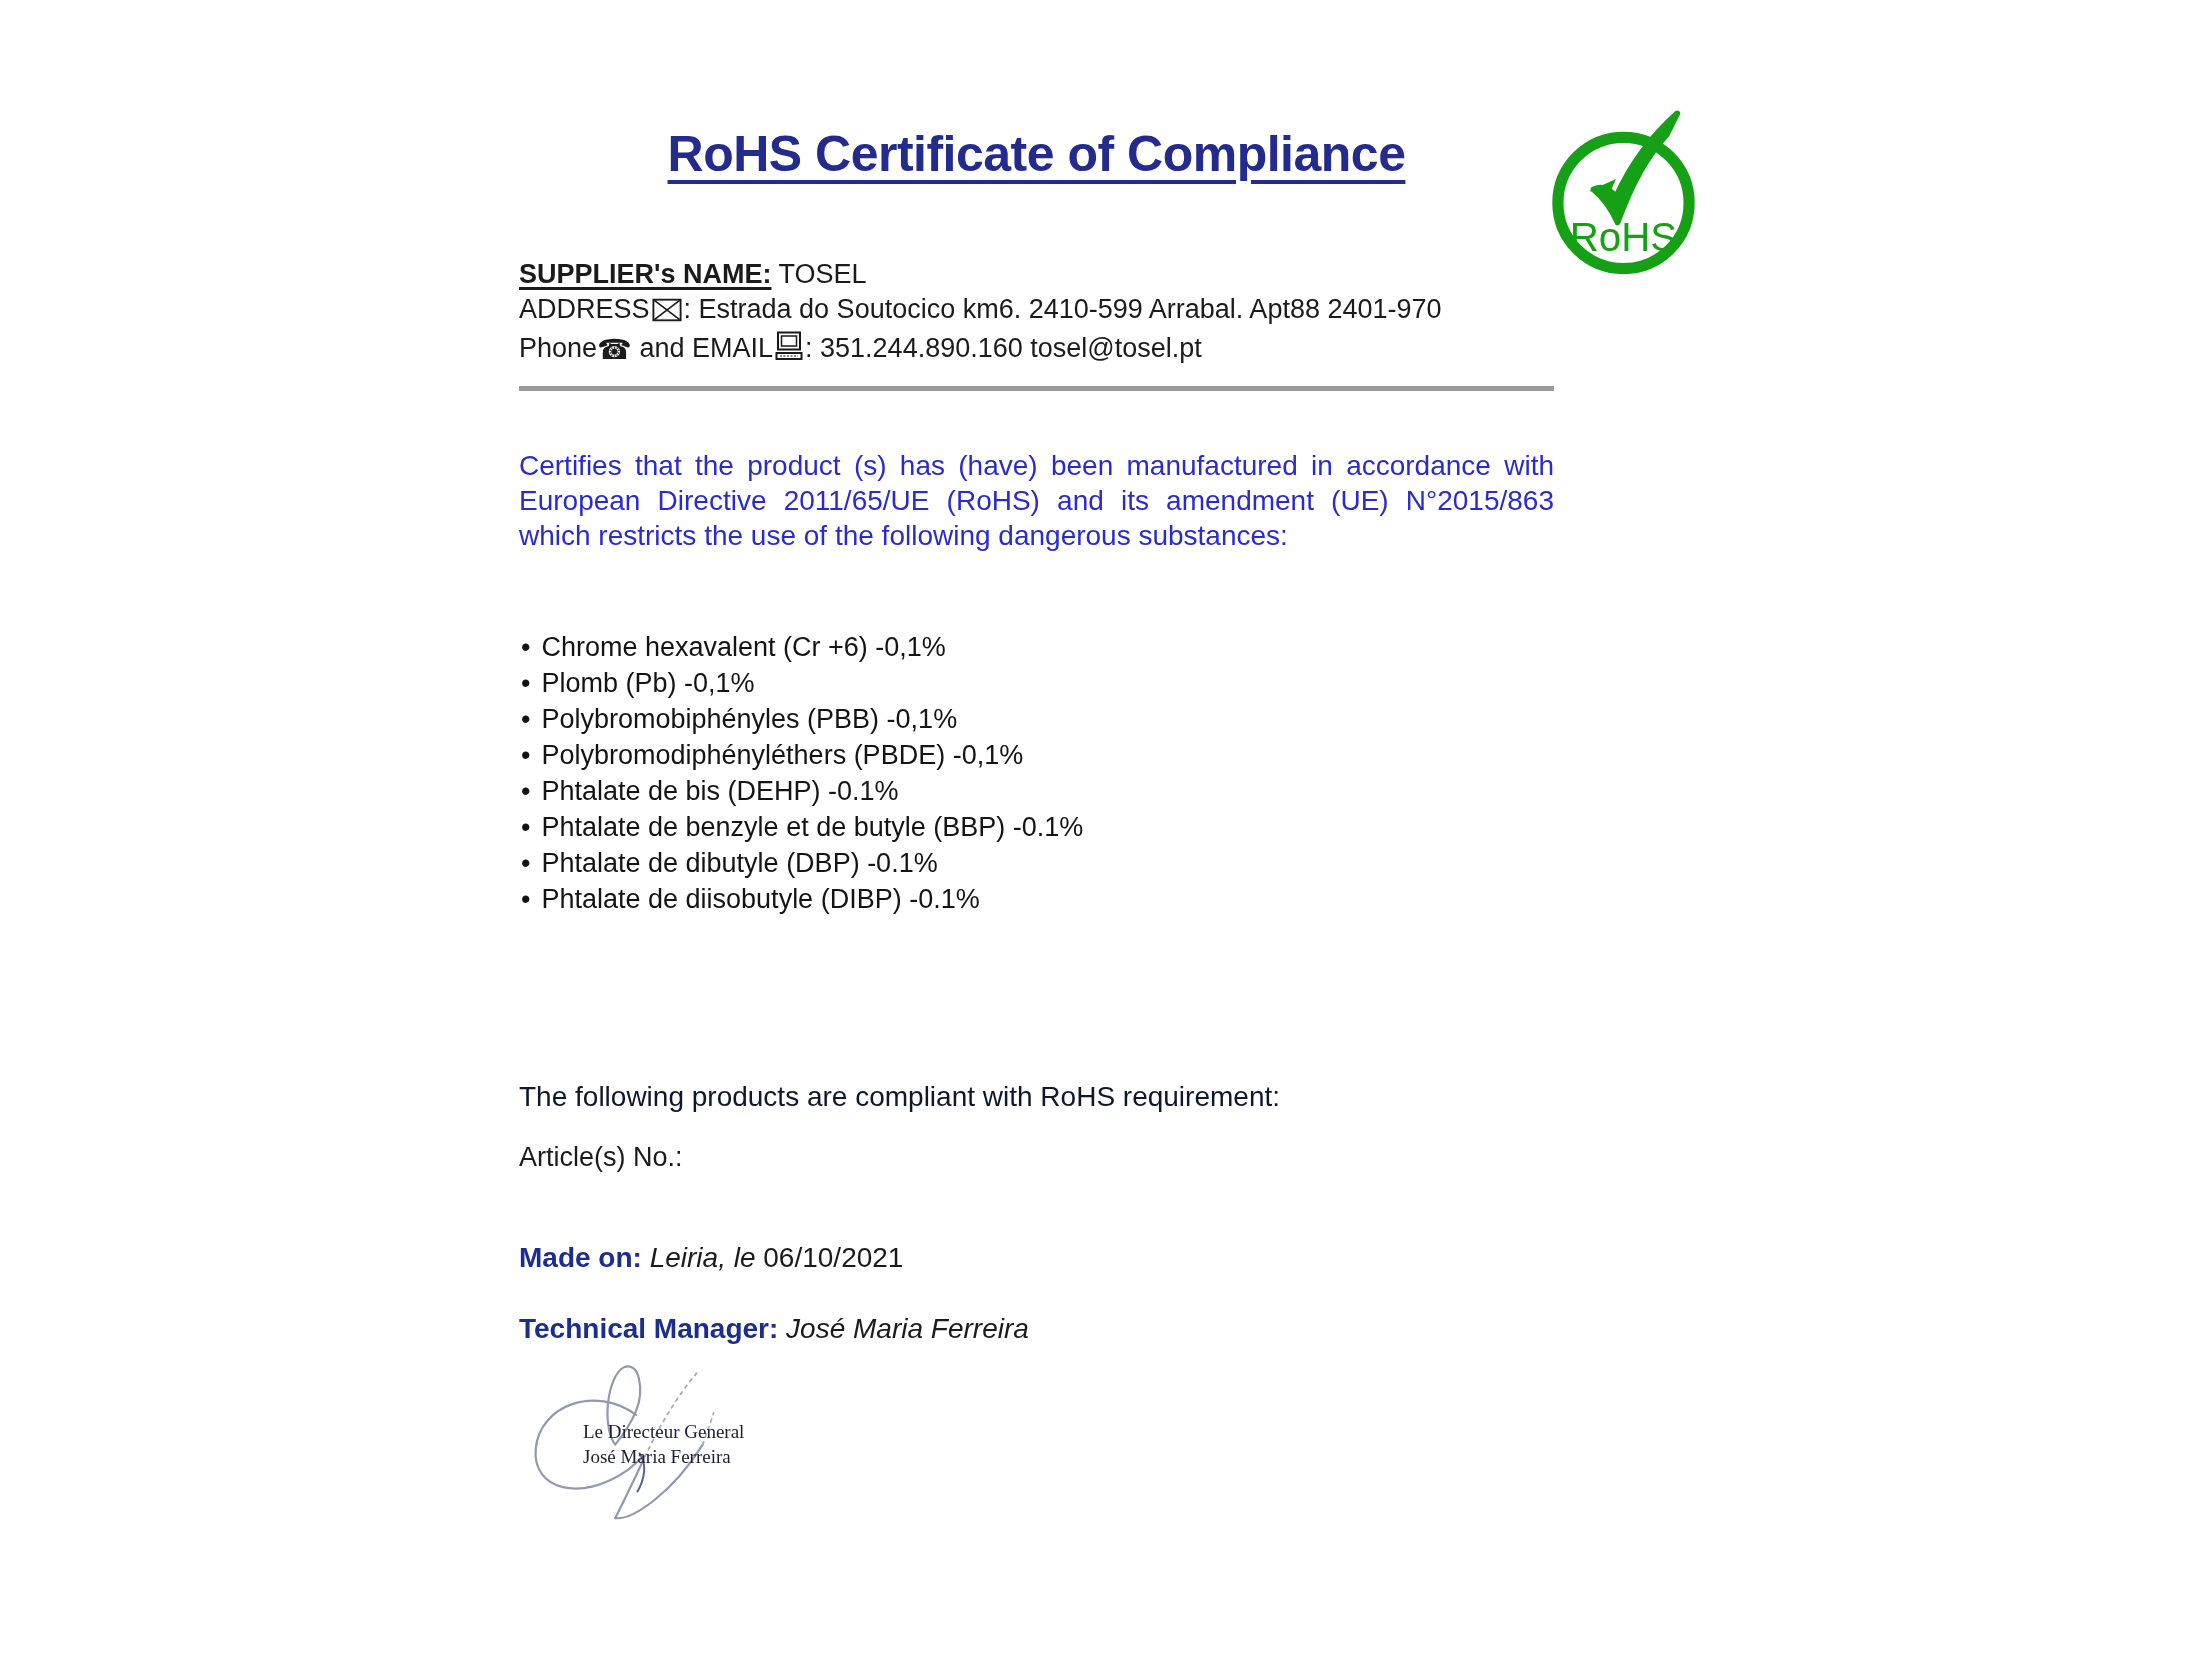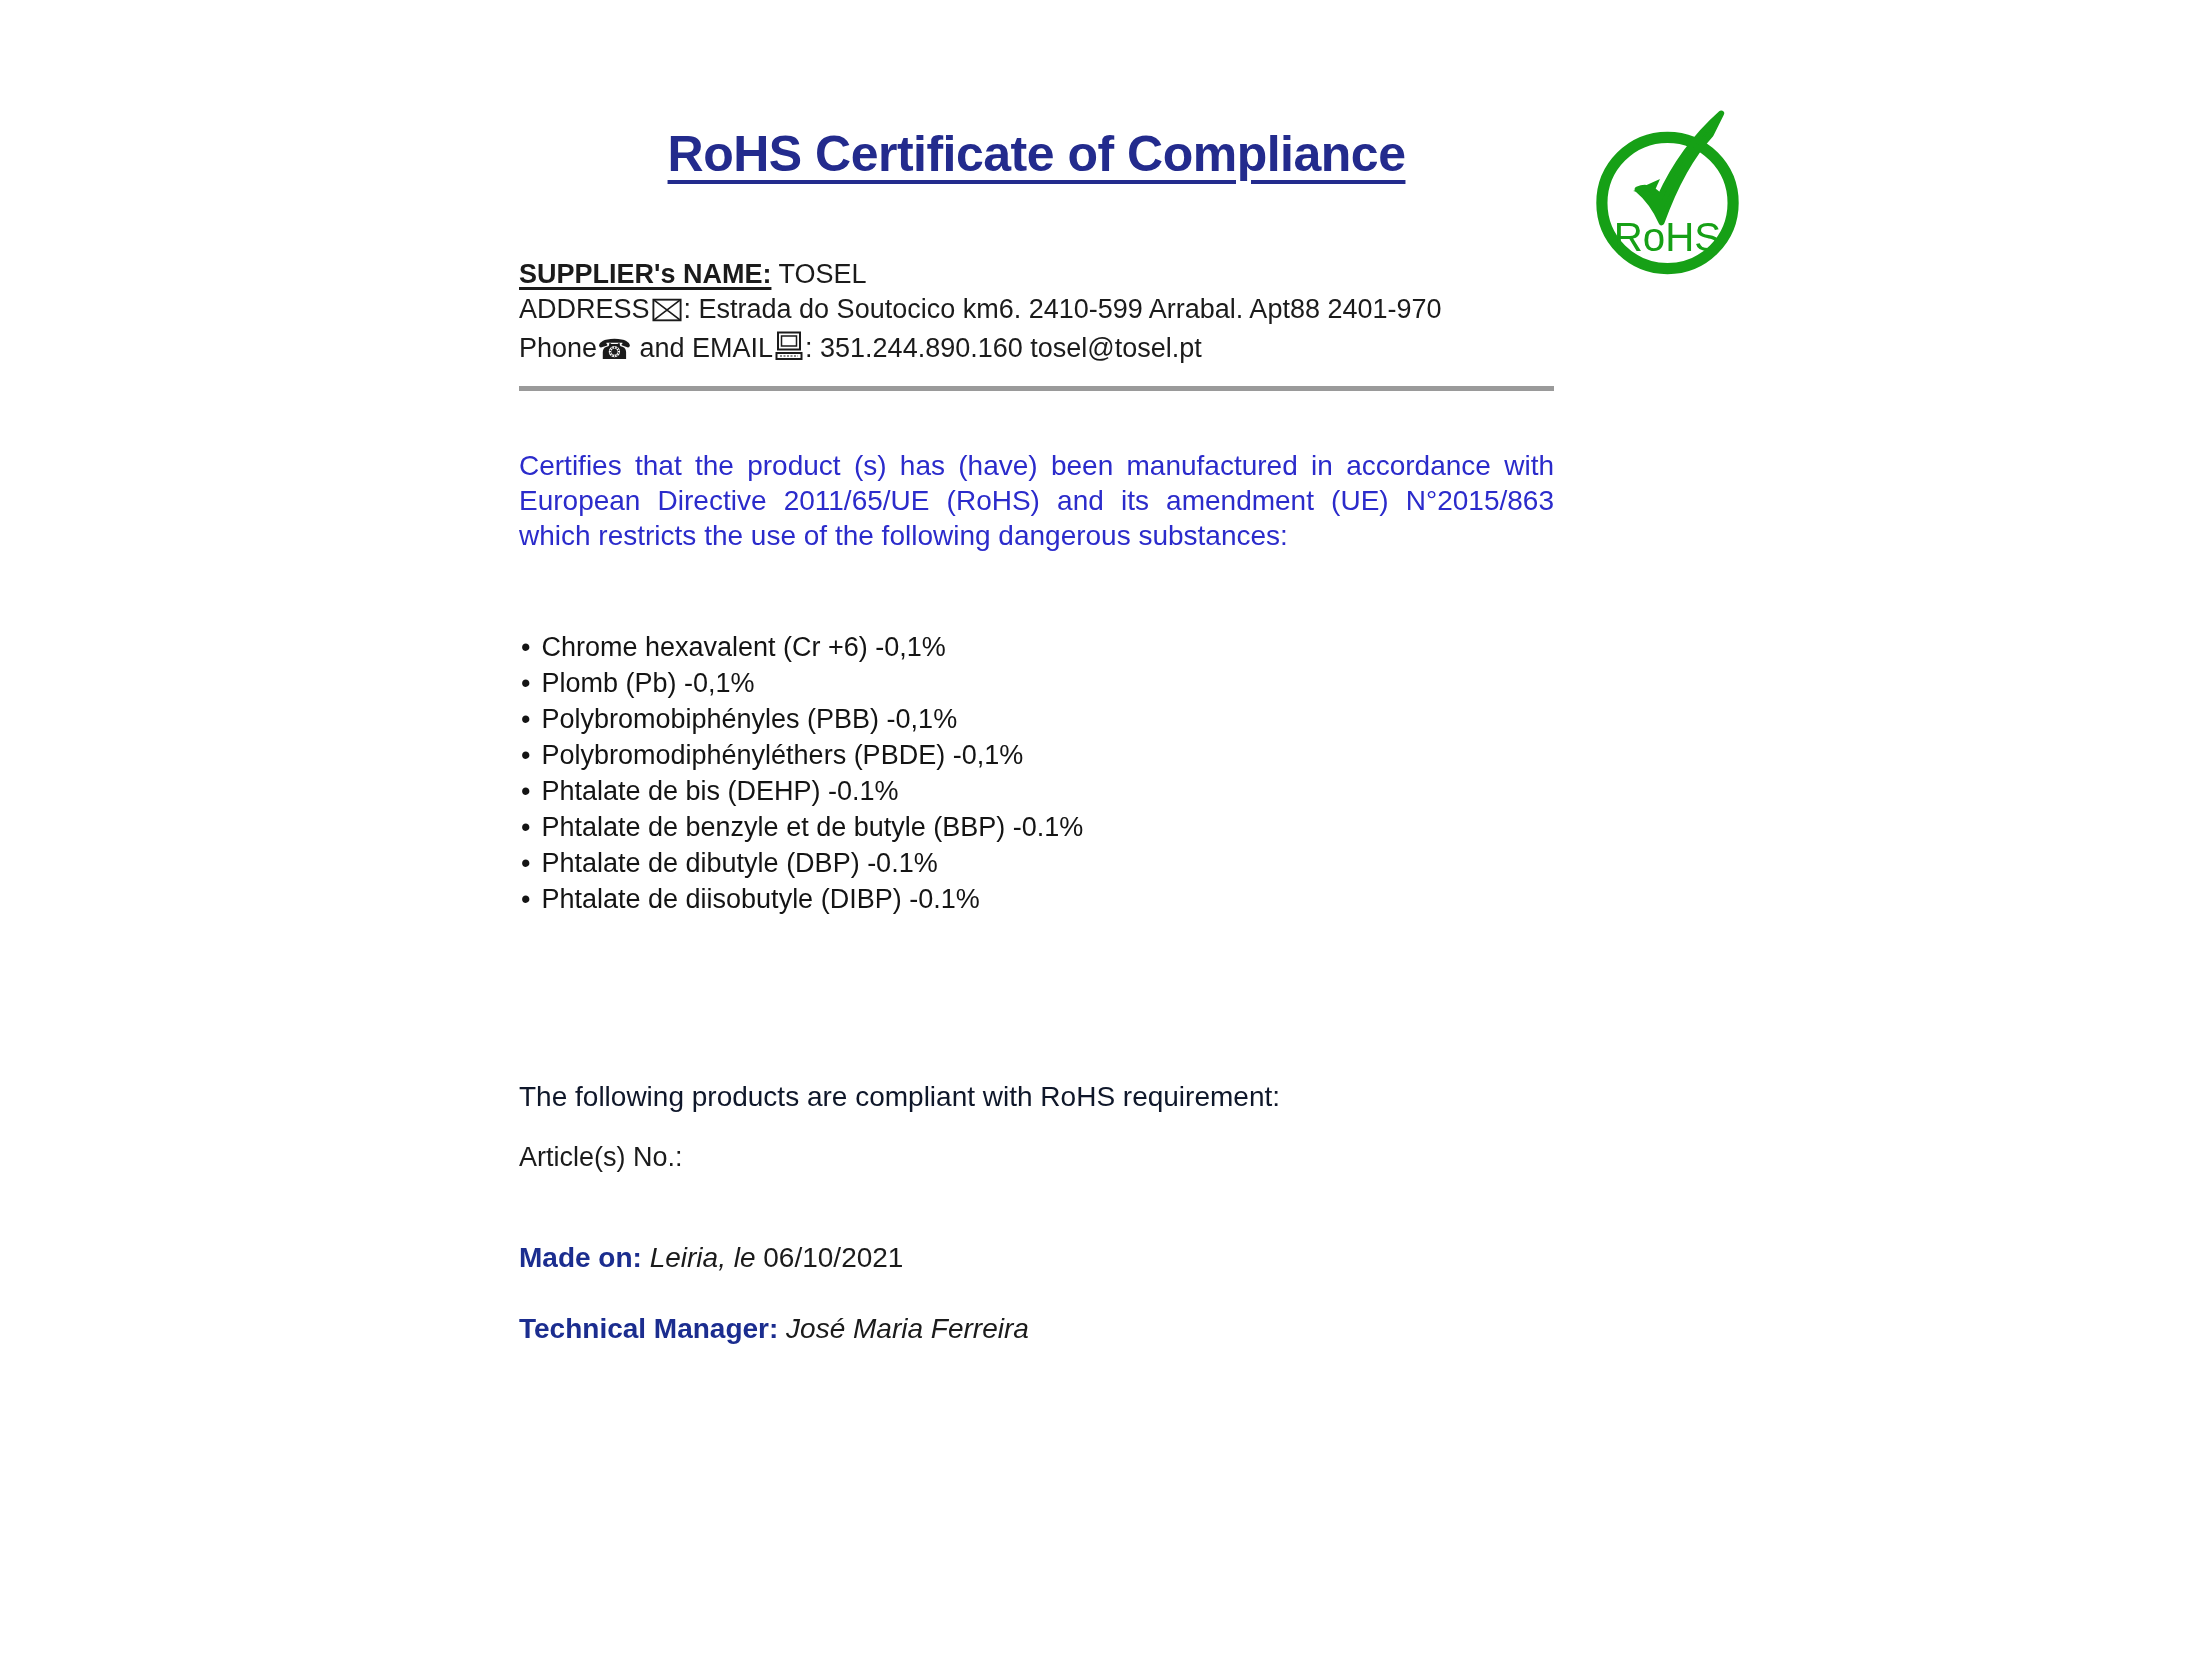--- a/index.html
+++ b/index.html
@@ -15,21 +15,21 @@
   .doc-title{
     position:absolute;left:519px;top:125px;width:1035px;
     text-align:center;
     font-size:50px;font-weight:bold;letter-spacing:-0.5px;
     color:#232b8d;
     text-decoration:underline;
     text-decoration-thickness:4px;
     text-underline-offset:9px;
   }
   
-  .rohs-logo{position:absolute;left:1584px;top:107px;width:167px;height:177px;}
+  .rohs-logo{position:absolute;left:1540px;top:107px;width:167px;height:177px;}
   
   .supplier{position:absolute;left:519px;top:257px;width:1045px;font-size:27px;line-height:35px;}
   .supplier .lbl-underline{font-weight:bold;text-decoration:underline;text-decoration-thickness:2.5px;text-underline-offset:4px;}
   .icon-inline{display:inline-block;vertical-align:-4px;margin:0 2px;}
   .phone-glyph{font-family:"DejaVu Sans",sans-serif;font-size:28px;line-height:1;vertical-align:-2px;}
   
   .rule{position:absolute;left:519px;top:386px;width:1035px;height:5px;background:#9a9a9a;}
   
   .cert-paragraph{
     position:absolute;left:519px;top:448px;width:1035px;
@@ -114,15 +114,34 @@
   <div class="articles-label">Article(s) No.:</div>
 
   <div class="made-on">
     <span class="navy-bold">Made on:</span><span class="italic"> Leiria, le</span><span> 06/10/2021</span>
   </div>
 
   <div class="tech-manager">
     <span class="navy-bold">Technical Manager:</span><span class="italic"> José Maria Ferreira</span>
   </div>
 
+  <div class="signature">
+    <svg width="308" height="219" viewBox="0 0 310 220">
+      <g fill="none" stroke="#9298ae" stroke-width="2.2" stroke-linecap="round">
+        <path d="M118 92 C104 74, 110 22, 127 14 C143 8, 147 38, 139 58 C133 73, 125 83, 118 92"></path>
+        <path d="M139 62 C98 32, 42 52, 38 96 C34 138, 84 150, 130 118 C136 113, 141 109, 146 104"></path>
+        <path d="M146 108 C135 132, 126 150, 118 166"></path>
+        <path d="M118 166 C136 168, 176 140, 206 92"></path>
+      </g>
+      <g fill="none" stroke="#a6abc0" stroke-width="1.8" stroke-linecap="round" stroke-dasharray="3 5">
+        <path d="M200 20 C178 46, 160 78, 146 108"></path>
+        <path d="M206 92 C210 80, 214 70, 217 60"></path>
+      </g>
+      <path d="M142 100 C151 112, 147 128, 140 140" fill="none" stroke="#5a5f9a" stroke-width="2"></path>
+    </svg>
+    <div class="signature-text">
+      <div>Le Directeur General</div>
+      <div>José Maria Ferreira</div>
+    </div>
+  </div>
 
 </div>
 
 
 </body></html>

